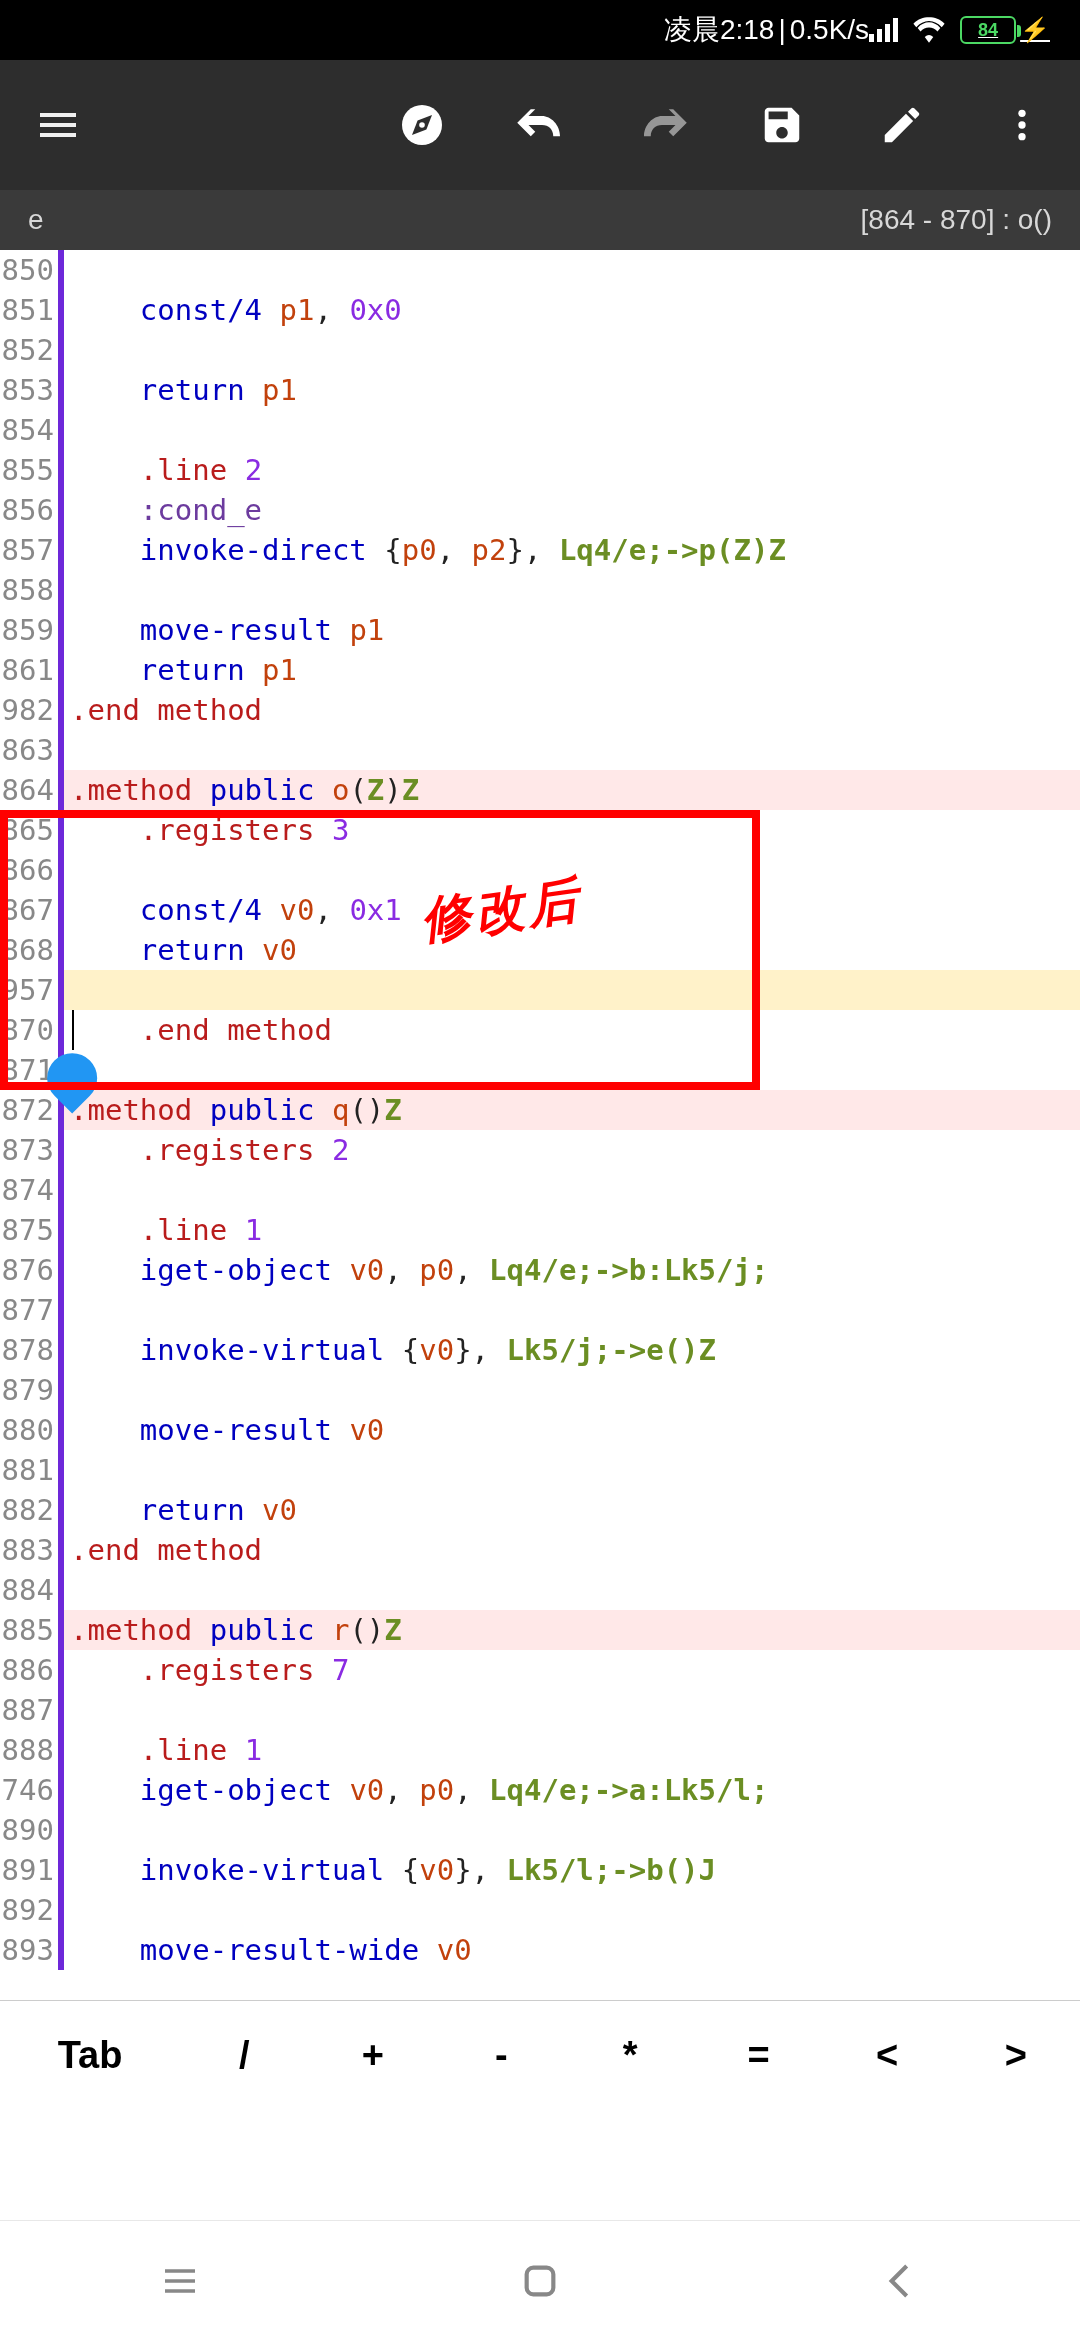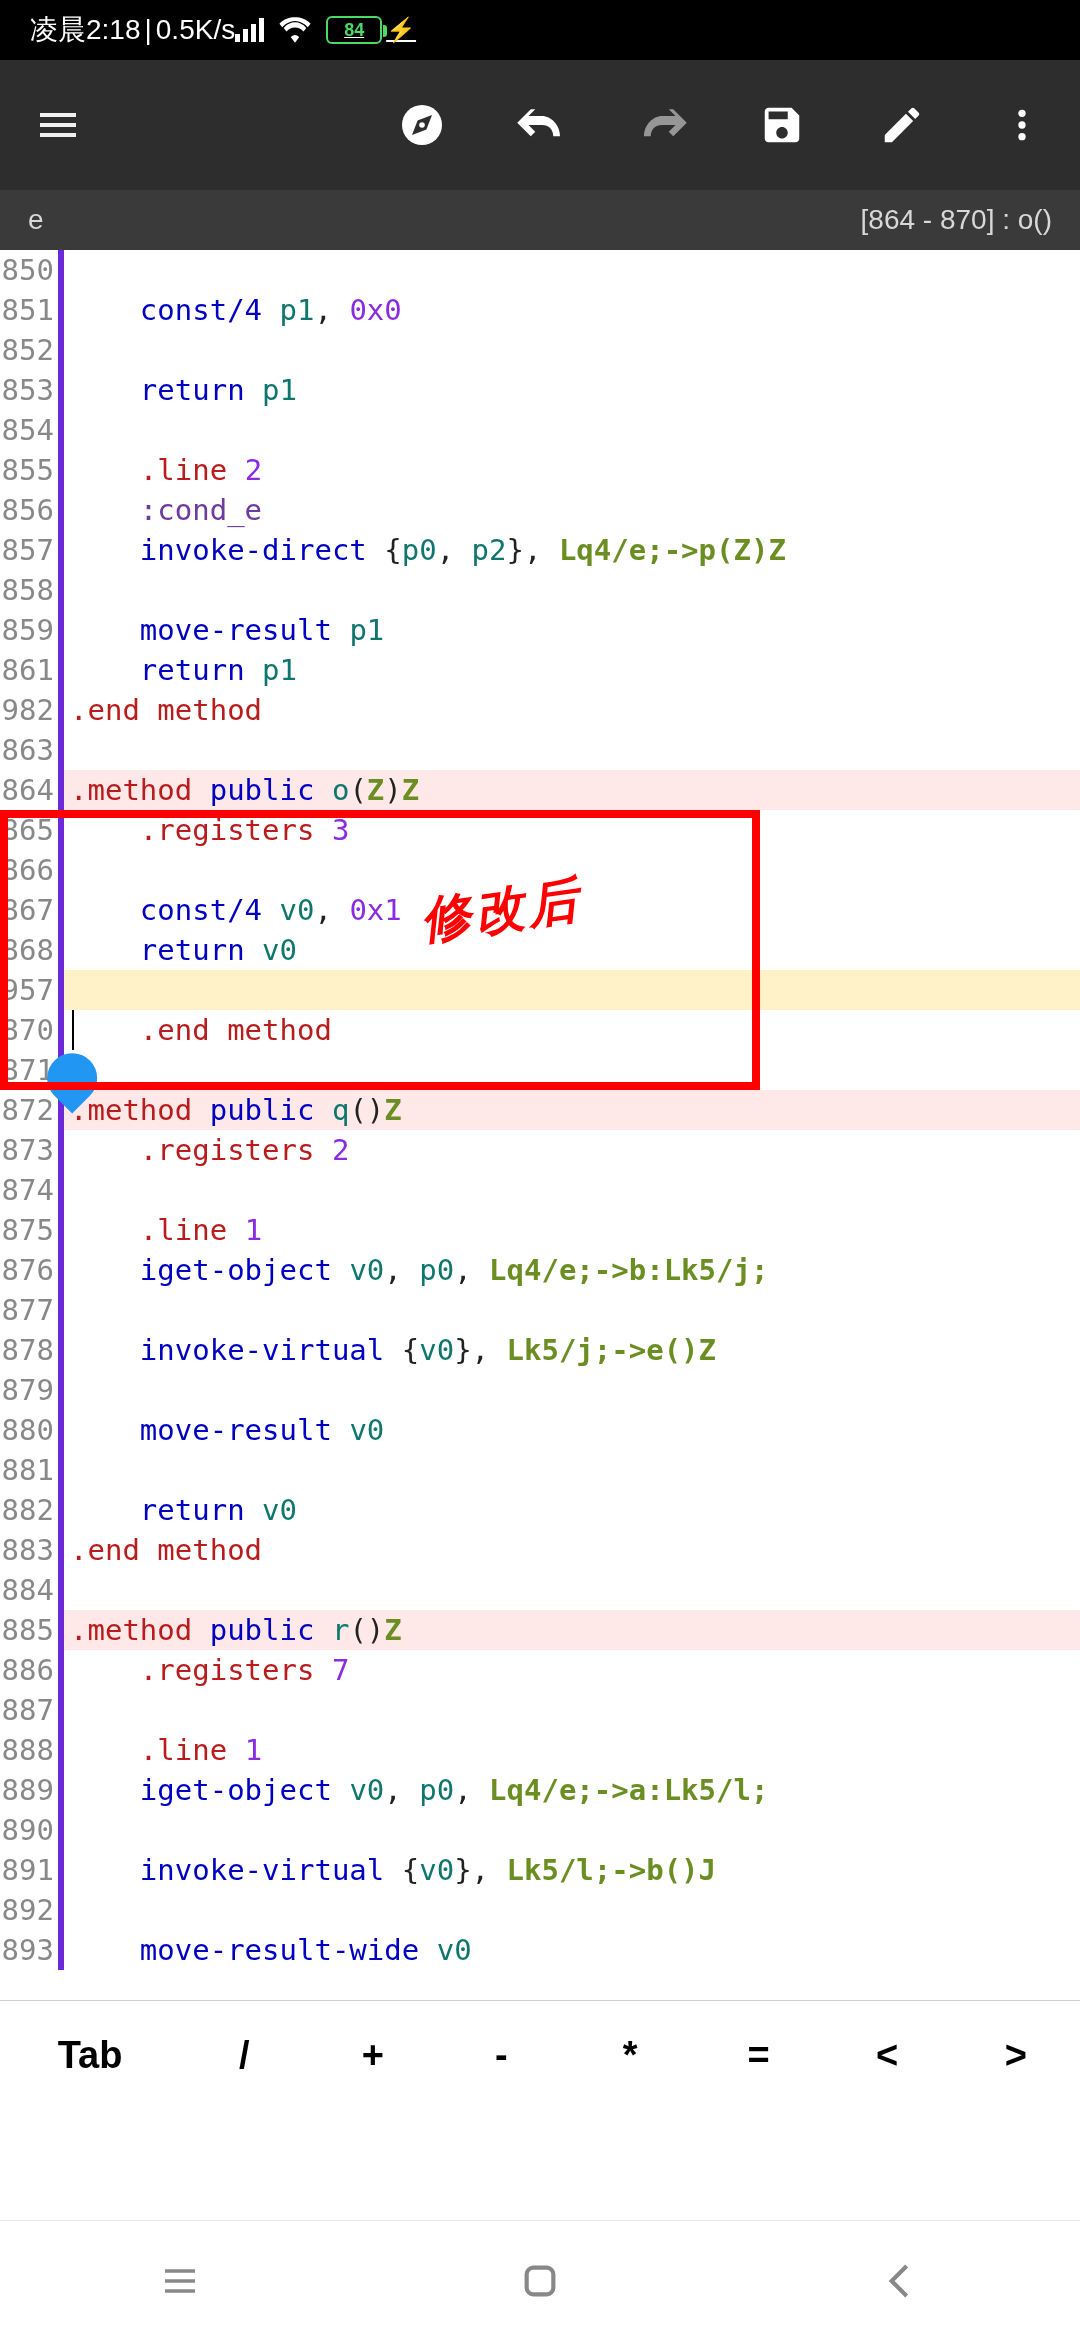--- a/index.html
+++ b/index.html
@@ -11,21 +11,21 @@
   overflow: hidden;
   display: flex;
   flex-direction: column;
 }
 .status-bar {
   height: 60px;
   background: #000;
   color: #fff;
   display: flex;
   align-items: center;
-  justify-content: flex-start;
+  justify-content: flex-end;
   padding: 2px 30px;
   font-size: 28px;
   font-weight: 500;
 }
 .status-left { display: flex; align-items: center; gap: 4px; }
 .status-right { display: flex; align-items: center; gap: 14px; text-decoration: underline; }
 .signal-bars { display: inline-flex; align-items: flex-end; gap: 3px; height: 24px; }
 .signal-bars span { width: 5px; background: #fff; }
 .signal-bars span:nth-child(1){height:8px} .signal-bars span:nth-child(2){height:13px}
 .signal-bars span:nth-child(3){height:18px} .signal-bars span:nth-child(4){height:24px}
@@ -88,21 +88,21 @@
   border-right: 6px solid #6d28d9;
   padding-right: 4px;
   flex-shrink: 0;
 }
 .content { padding-left: 6px; flex: 1; }
 .line.caret .content { background: #fff2c9; }
 .line.method-hl .content { background: #ffe8e8; }
 
 .tok-dir { color: #b91c1c; }
 .tok-key { color: #0000c0; }
-.tok-reg { color: #0f766e; }
+.tok-reg { color: #c2410c; }
 .tok-num { color: #8a2be2; }
 .tok-cls { color: #6b8e23; font-weight: bold; }
 .tok-lbl { color: #6c3b9e; }
 .tok-pln { color: #222; }
 
 .caret-mark {
   position: absolute;
   width: 2px; height: 40px; background: #000;
 }
 .cursor-handle {
@@ -267,21 +267,21 @@
       <div class="line"><div class="gutter">879</div><div class="content"></div></div>
       <div class="line"><div class="gutter">880</div><div class="content"><span class="tok-pln">    </span><span class="tok-key">move-result</span><span class="tok-pln"> </span><span class="tok-reg">v0</span></div></div>
       <div class="line"><div class="gutter">881</div><div class="content"></div></div>
       <div class="line"><div class="gutter">882</div><div class="content"><span class="tok-pln">    </span><span class="tok-key">return</span><span class="tok-pln"> </span><span class="tok-reg">v0</span></div></div>
       <div class="line"><div class="gutter">883</div><div class="content"><span class="tok-dir">.end method</span></div></div>
       <div class="line"><div class="gutter">884</div><div class="content"></div></div>
       <div class="line method-hl"><div class="gutter">885</div><div class="content"><span class="tok-dir">.method</span><span class="tok-pln"> </span><span class="tok-key">public</span><span class="tok-pln"> </span><span class="tok-reg">r</span><span class="tok-pln">()</span><span class="tok-cls">Z</span></div></div>
       <div class="line"><div class="gutter">886</div><div class="content"><span class="tok-pln">    </span><span class="tok-dir">.registers</span><span class="tok-pln"> </span><span class="tok-num">7</span></div></div>
       <div class="line"><div class="gutter">887</div><div class="content"></div></div>
       <div class="line"><div class="gutter">888</div><div class="content"><span class="tok-pln">    </span><span class="tok-dir">.line</span><span class="tok-pln"> </span><span class="tok-num">1</span></div></div>
-      <div class="line"><div class="gutter">889</div><div class="content"><span class="tok-pln">    </span><span class="tok-key">iget-object</span><span class="tok-pln"> </span><span class="tok-reg">v0</span><span class="tok-pln">, </span><span class="tok-reg">p0</span><span class="tok-pln">, </span><span class="tok-cls">Lq4/e;-&gt;a:Lk5/l;</span></div></div>
+      <div class="line"><div class="gutter">746</div><div class="content"><span class="tok-pln">    </span><span class="tok-key">iget-object</span><span class="tok-pln"> </span><span class="tok-reg">v0</span><span class="tok-pln">, </span><span class="tok-reg">p0</span><span class="tok-pln">, </span><span class="tok-cls">Lq4/e;-&gt;a:Lk5/l;</span></div></div>
       <div class="line"><div class="gutter">890</div><div class="content"></div></div>
       <div class="line"><div class="gutter">891</div><div class="content"><span class="tok-pln">    </span><span class="tok-key">invoke-virtual</span><span class="tok-pln"> {</span><span class="tok-reg">v0</span><span class="tok-pln">}, </span><span class="tok-cls">Lk5/l;-&gt;b()J</span></div></div>
       <div class="line"><div class="gutter">892</div><div class="content"></div></div>
       <div class="line"><div class="gutter">893</div><div class="content"><span class="tok-pln">    </span><span class="tok-key">move-result-wide</span><span class="tok-pln"> </span><span class="tok-reg">v0</span></div></div>
     </div>
   <div class="red-box" style="left:0; top:560px; width:760px; height:280px;"></div>
   <div class="annotation" style="left:420px; top:640px;">修改后</div>
 </div>
 
 <div class="keyrow">

